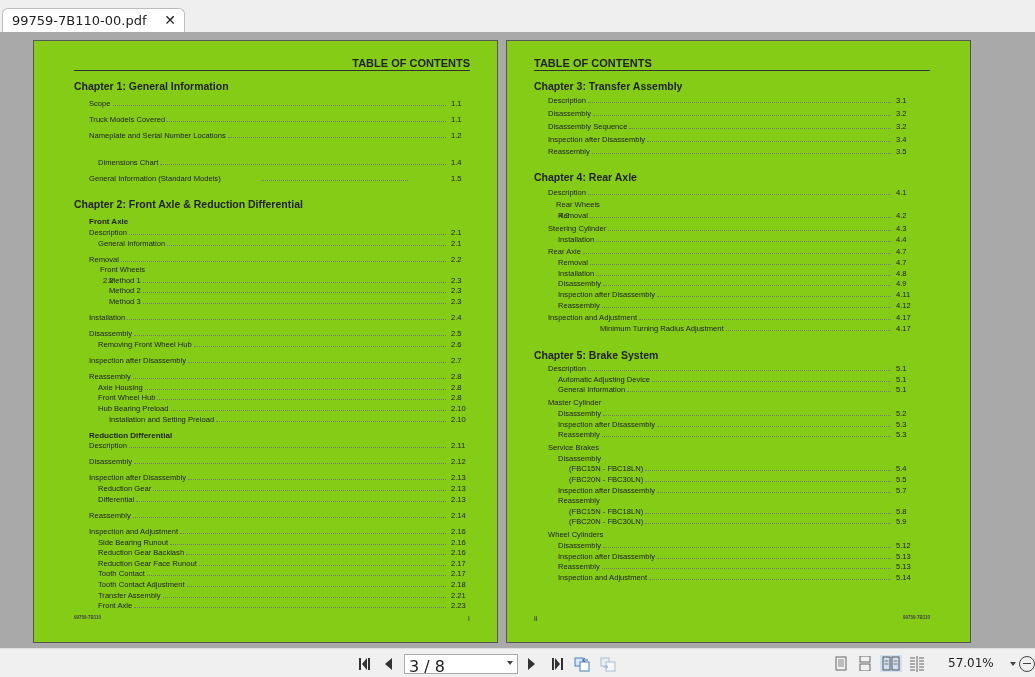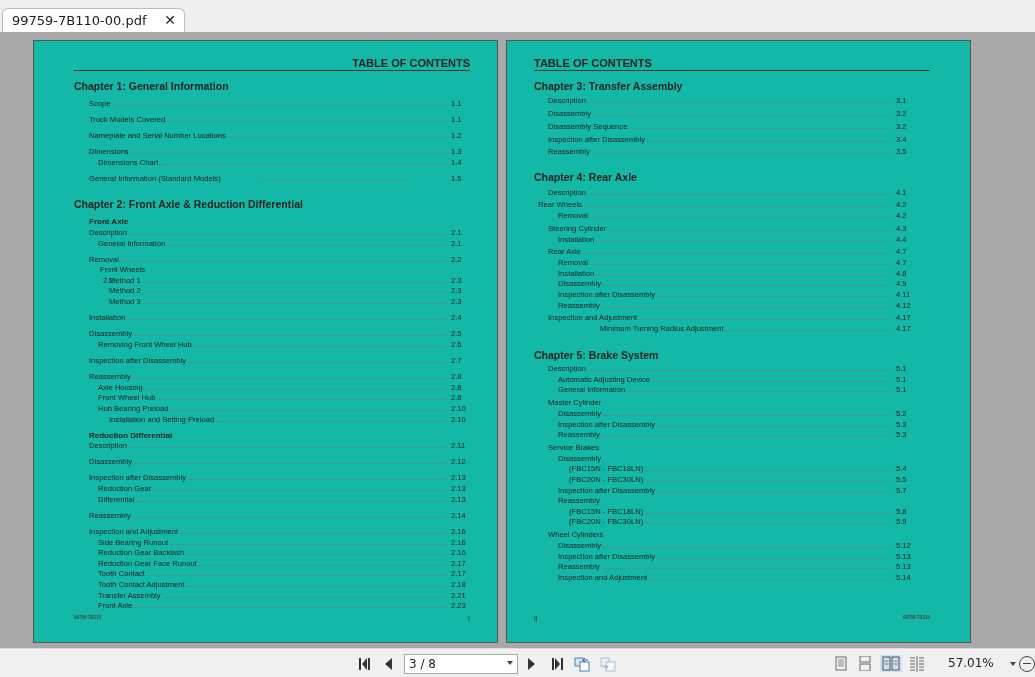--- a/index.html
+++ b/index.html
@@ -2,36 +2,36 @@
 <html><head>
 <meta charset="utf-8">
 <style>
   * { box-sizing: border-box; margin: 0; padding: 0; }
   html, body { width: 1035px; height: 677px; overflow: hidden; background: #efefef; font-family: "Liberation Sans", sans-serif; }
   .tabbar { position: absolute; left: 0; top: 0; width: 1035px; height: 32px; background: #efefef; }
   .tab { position: absolute; left: 2px; top: 8px; width: 183px; height: 25px; background: #fff; border: 1px solid #bdbdbd; border-bottom: none; border-radius: 6px 6px 0 0; font-family: "DejaVu Sans", sans-serif; font-size: 13px; color: #222; }
   .tab .title { position: absolute; left: 9px; top: 4px; }
   .tab .close { position: absolute; right: 8px; top: 3px; font-size: 14px; color: #222; cursor: pointer; }
   .viewer { position: absolute; left: 0; top: 32px; width: 1035px; height: 616px; background: #a9a9a9; overflow: hidden; }
-  .page { position: absolute; top: 8px; width: 465px; height: 603px; background: #14b8a6; border: 1px solid #555; }
+  .page { position: absolute; top: 8px; width: 465px; height: 603px; background: #84cc16; border: 1px solid #555; }
   .page.left { left: 33px; }
   .page.right { left: 506px; }
   .hdr { position: absolute; top: 16px; font-weight: bold; font-size: 11px; color: #222; }
   .hdr-rule { position: absolute; top: 29px; height: 1px; background: #333; }
   .chapter { position: absolute; font-weight: bold; font-size: 10.5px; color: #222; white-space: nowrap; }
   .sub { position: absolute; font-weight: bold; font-size: 8px; color: #222; white-space: nowrap; }
   .entry { position: absolute; font-size: 7.6px; color: #222; display: flex; align-items: baseline; white-space: nowrap; height: 10px; line-height: 10px; }
   .entry .lbl { flex: 0 0 auto; }
   .entry .dots { flex: 1 1 auto; border-bottom: 1px dotted #777; margin: 0 2px; height: 7px; }
   .entry .pg { flex: 0 0 auto; width: 22px; text-align: left; padding-left: 3px; }
   .footer-code { position: absolute; top: 574px; font-size: 4.5px; font-weight: bold; color: #444; }
   .footer-num { position: absolute; top: 573px; font-size: 8px; color: #333; }
   .toolbar { position: absolute; left: 0; top: 648px; width: 1035px; height: 29px; background: #f0f0f0; border-top: 1px solid #ddd; }
   .tb-btn { position: absolute; top: 6px; height: 17px; display: flex; align-items: center; justify-content: center; cursor: pointer; }
-  .page-select { position: absolute; left: 404px; top: 5px; width: 114px; height: 20px; background: #fff; border: 1px solid #aaa; font-family: "DejaVu Sans", sans-serif; font-size: 12px; color: #222; padding: 2px 0 0 4px; }
+  .page-select { position: absolute; left: 404px; top: 5px; width: 114px; height: 20px; background: #fff; border: 1px solid #aaa; font-family: "DejaVu Sans", sans-serif; font-size: 16px; color: #222; padding: 2px 0 0 4px; }
   .page-select .caret { position: absolute; right: 4px; top: 6px; width: 0; height: 0; border-left: 3px solid transparent; border-right: 3px solid transparent; border-top: 4px solid #444; }
   .zoom-val { position: absolute; left: 948px; top: 7px; font-family: "DejaVu Sans", sans-serif; font-size: 12px; color: #222; }
   .zoom-caret { position: absolute; left: 1010px; top: 13px; width: 0; height: 0; border-left: 3px solid transparent; border-right: 3px solid transparent; border-top: 4px solid #444; }
   .zoom-out { position: absolute; left: 1019px; top: 7px; width: 16px; height: 16px; border: 1px solid #444; border-radius: 50%; }
   .zoom-out::after { content: ""; position: absolute; left: 3px; top: 6px; width: 8px; height: 1px; background: #444; }
   .layout-active { background: #cfe0f3; }
 </style>
 </head>
 <body>
 
@@ -57,25 +57,20 @@
     <div class="entry" style="left:55px; right:27px; top:74px;">
         <span class="lbl">Truck Models Covered</span>
         <span class="dots"></span>
         <span class="pg">1.1</span>
       </div>
     <div class="entry" style="left:55px; right:27px; top:90px;">
         <span class="lbl">Nameplate and Serial Number Locations</span>
         <span class="dots"></span>
         <span class="pg">1.2</span>
       </div>
-    <div class="entry" style="left:55px; right:27px; top:106px;">
-        <span class="lbl">Dimensions</span>
-        <span class="dots"></span>
-        <span class="pg">1.3</span>
-      </div>
     <div class="entry" style="left:64px; right:27px; top:117px;">
         <span class="lbl">Dimensions Chart</span>
         <span class="dots"></span>
         <span class="pg">1.4</span>
       </div>
     <div class="entry" style="left:55px; right:27px; top:133px;gap:38px;">
         <span class="lbl">General Information (Standard Models)</span>
         <span class="dots"></span>
         <span class="pg">1.5</span>
       </div>
@@ -269,21 +264,21 @@
         <span class="dots"></span>
         <span class="pg">3.5</span>
       </div>
 
     <div class="chapter" style="left:27px; top:130px;">Chapter 4: Rear Axle</div>
     <div class="entry" style="left:41px; right:55px; top:147px;">
         <span class="lbl">Description</span>
         <span class="dots"></span>
         <span class="pg">4.1</span>
       </div>
-    <div class="entry" style="left:31px; right:55px; top:159px;">
+    <div class="entry" style="left:47px; right:55px; top:159px;flex-direction:column;">
         <span class="lbl">Rear Wheels</span>
         <span class="dots"></span>
         <span class="pg">4.2</span>
       </div>
     <div class="entry" style="left:51px; right:55px; top:170px;">
         <span class="lbl">Removal</span>
         <span class="dots"></span>
         <span class="pg">4.2</span>
       </div>
     <div class="entry" style="left:41px; right:55px; top:183px;">

